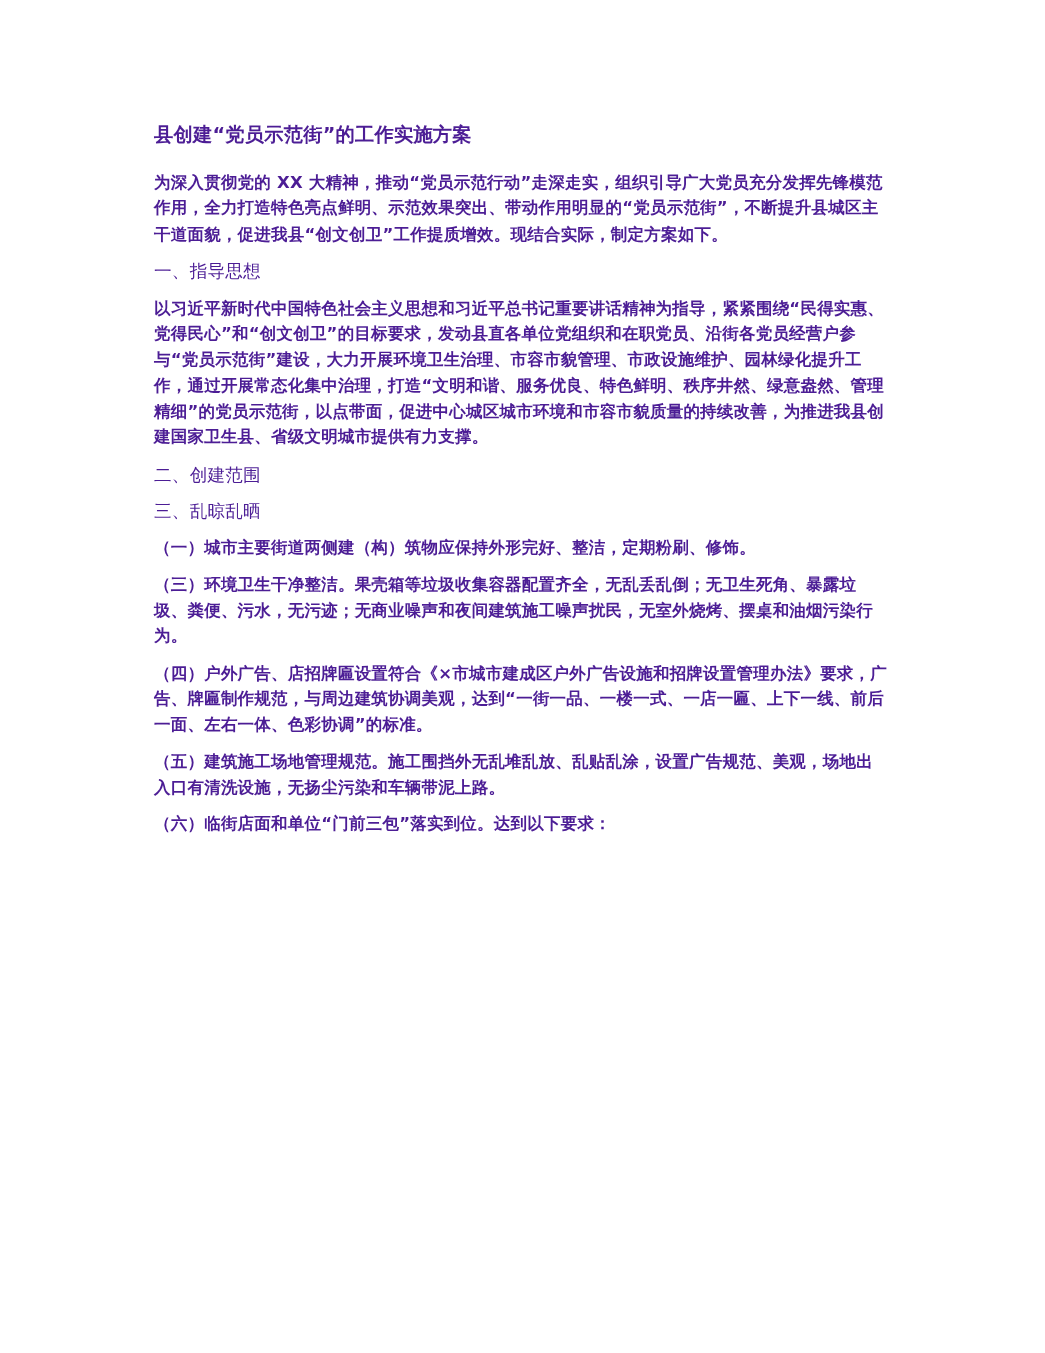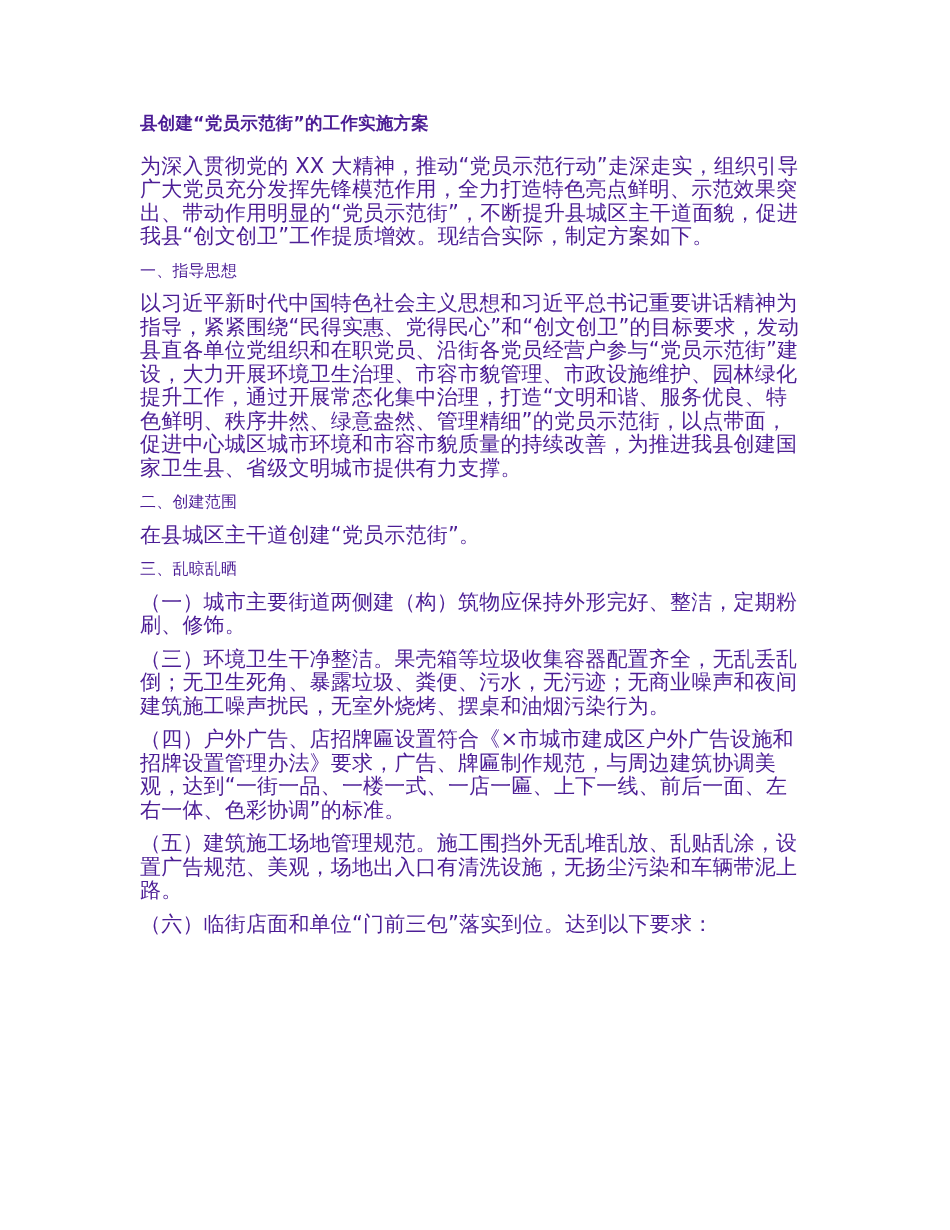--- a/index.html
+++ b/index.html
@@ -19,22 +19,22 @@
     overflow: hidden;
   }
   .doc-title {
     font-size: 17.5px;
     font-weight: 700;
     line-height: 23.5px;
     margin: 0 0 19px 0;
     letter-spacing: 0.2px;
   }
   .block {
-    font-size: 21px;
-    font-weight: 400;
+    font-size: 15px;
+    font-weight: 700;
     line-height: 23.5px;
     margin: 0 0 10px 0;
     text-align: left;
     letter-spacing: 0.2px;
     word-break: normal;
     overflow-wrap: break-word;
   }
   h2.block {
     font-size: 16px;
     font-weight: 400; 
@@ -47,21 +47,20 @@
   <h1 class="doc-title">县创建“党员示范街”的工作实施方案</h1>
 
   <p class="block">为深入贯彻党的 XX 大精神，推动“党员示范行动”走深走实，组织引导广大党员充分发挥先锋模范作用，全力打造特色亮点鲜明、示范效果突出、带动作用明显的“党员示范街”，不断提升县城区主干道面貌，促进我县“创文创卫”工作提质增效。现结合实际，制定方案如下。</p>
 
   <h2 class="block">一、指导思想</h2>
 
   <p class="block">以习近平新时代中国特色社会主义思想和习近平总书记重要讲话精神为指导，紧紧围绕“民得实惠、党得民心”和“创文创卫”的目标要求，发动县直各单位党组织和在职党员、沿街各党员经营户参与“党员示范街”建设，大力开展环境卫生治理、市容市貌管理、市政设施维护、园林绿化提升工作，通过开展常态化集中治理，打造“文明和谐、服务优良、特色鲜明、秩序井然、绿意盎然、管理精细”的党员示范街，以点带面，促进中心城区城市环境和市容市貌质量的持续改善，为推进我县创建国家卫生县、省级文明城市提供有力支撑。</p>
 
   <h2 class="block">二、创建范围</h2>
 
-  <p class="block">在县城区主干道创建“党员示范街”。</p>
 
   <h2 class="block">三、乱晾乱晒</h2>
 
 
   <p class="block">（一）城市主要街道两侧建（构）筑物应保持外形完好、整洁，定期粉刷、修饰。</p>
 
 
   <p class="block">（三）环境卫生干净整洁。果壳箱等垃圾收集容器配置齐全，无乱丢乱倒；无卫生死角、暴露垃圾、粪便、污水，无污迹；无商业噪声和夜间建筑施工噪声扰民，无室外烧烤、摆桌和油烟污染行为。</p>
 
   <p class="block">（四）户外广告、店招牌匾设置符合《×市城市建成区户外广告设施和招牌设置管理办法》要求，广告、牌匾制作规范，与周边建筑协调美观，达到“一街一品、一楼一式、一店一匾、上下一线、前后一面、左右一体、色彩协调”的标准。</p>

